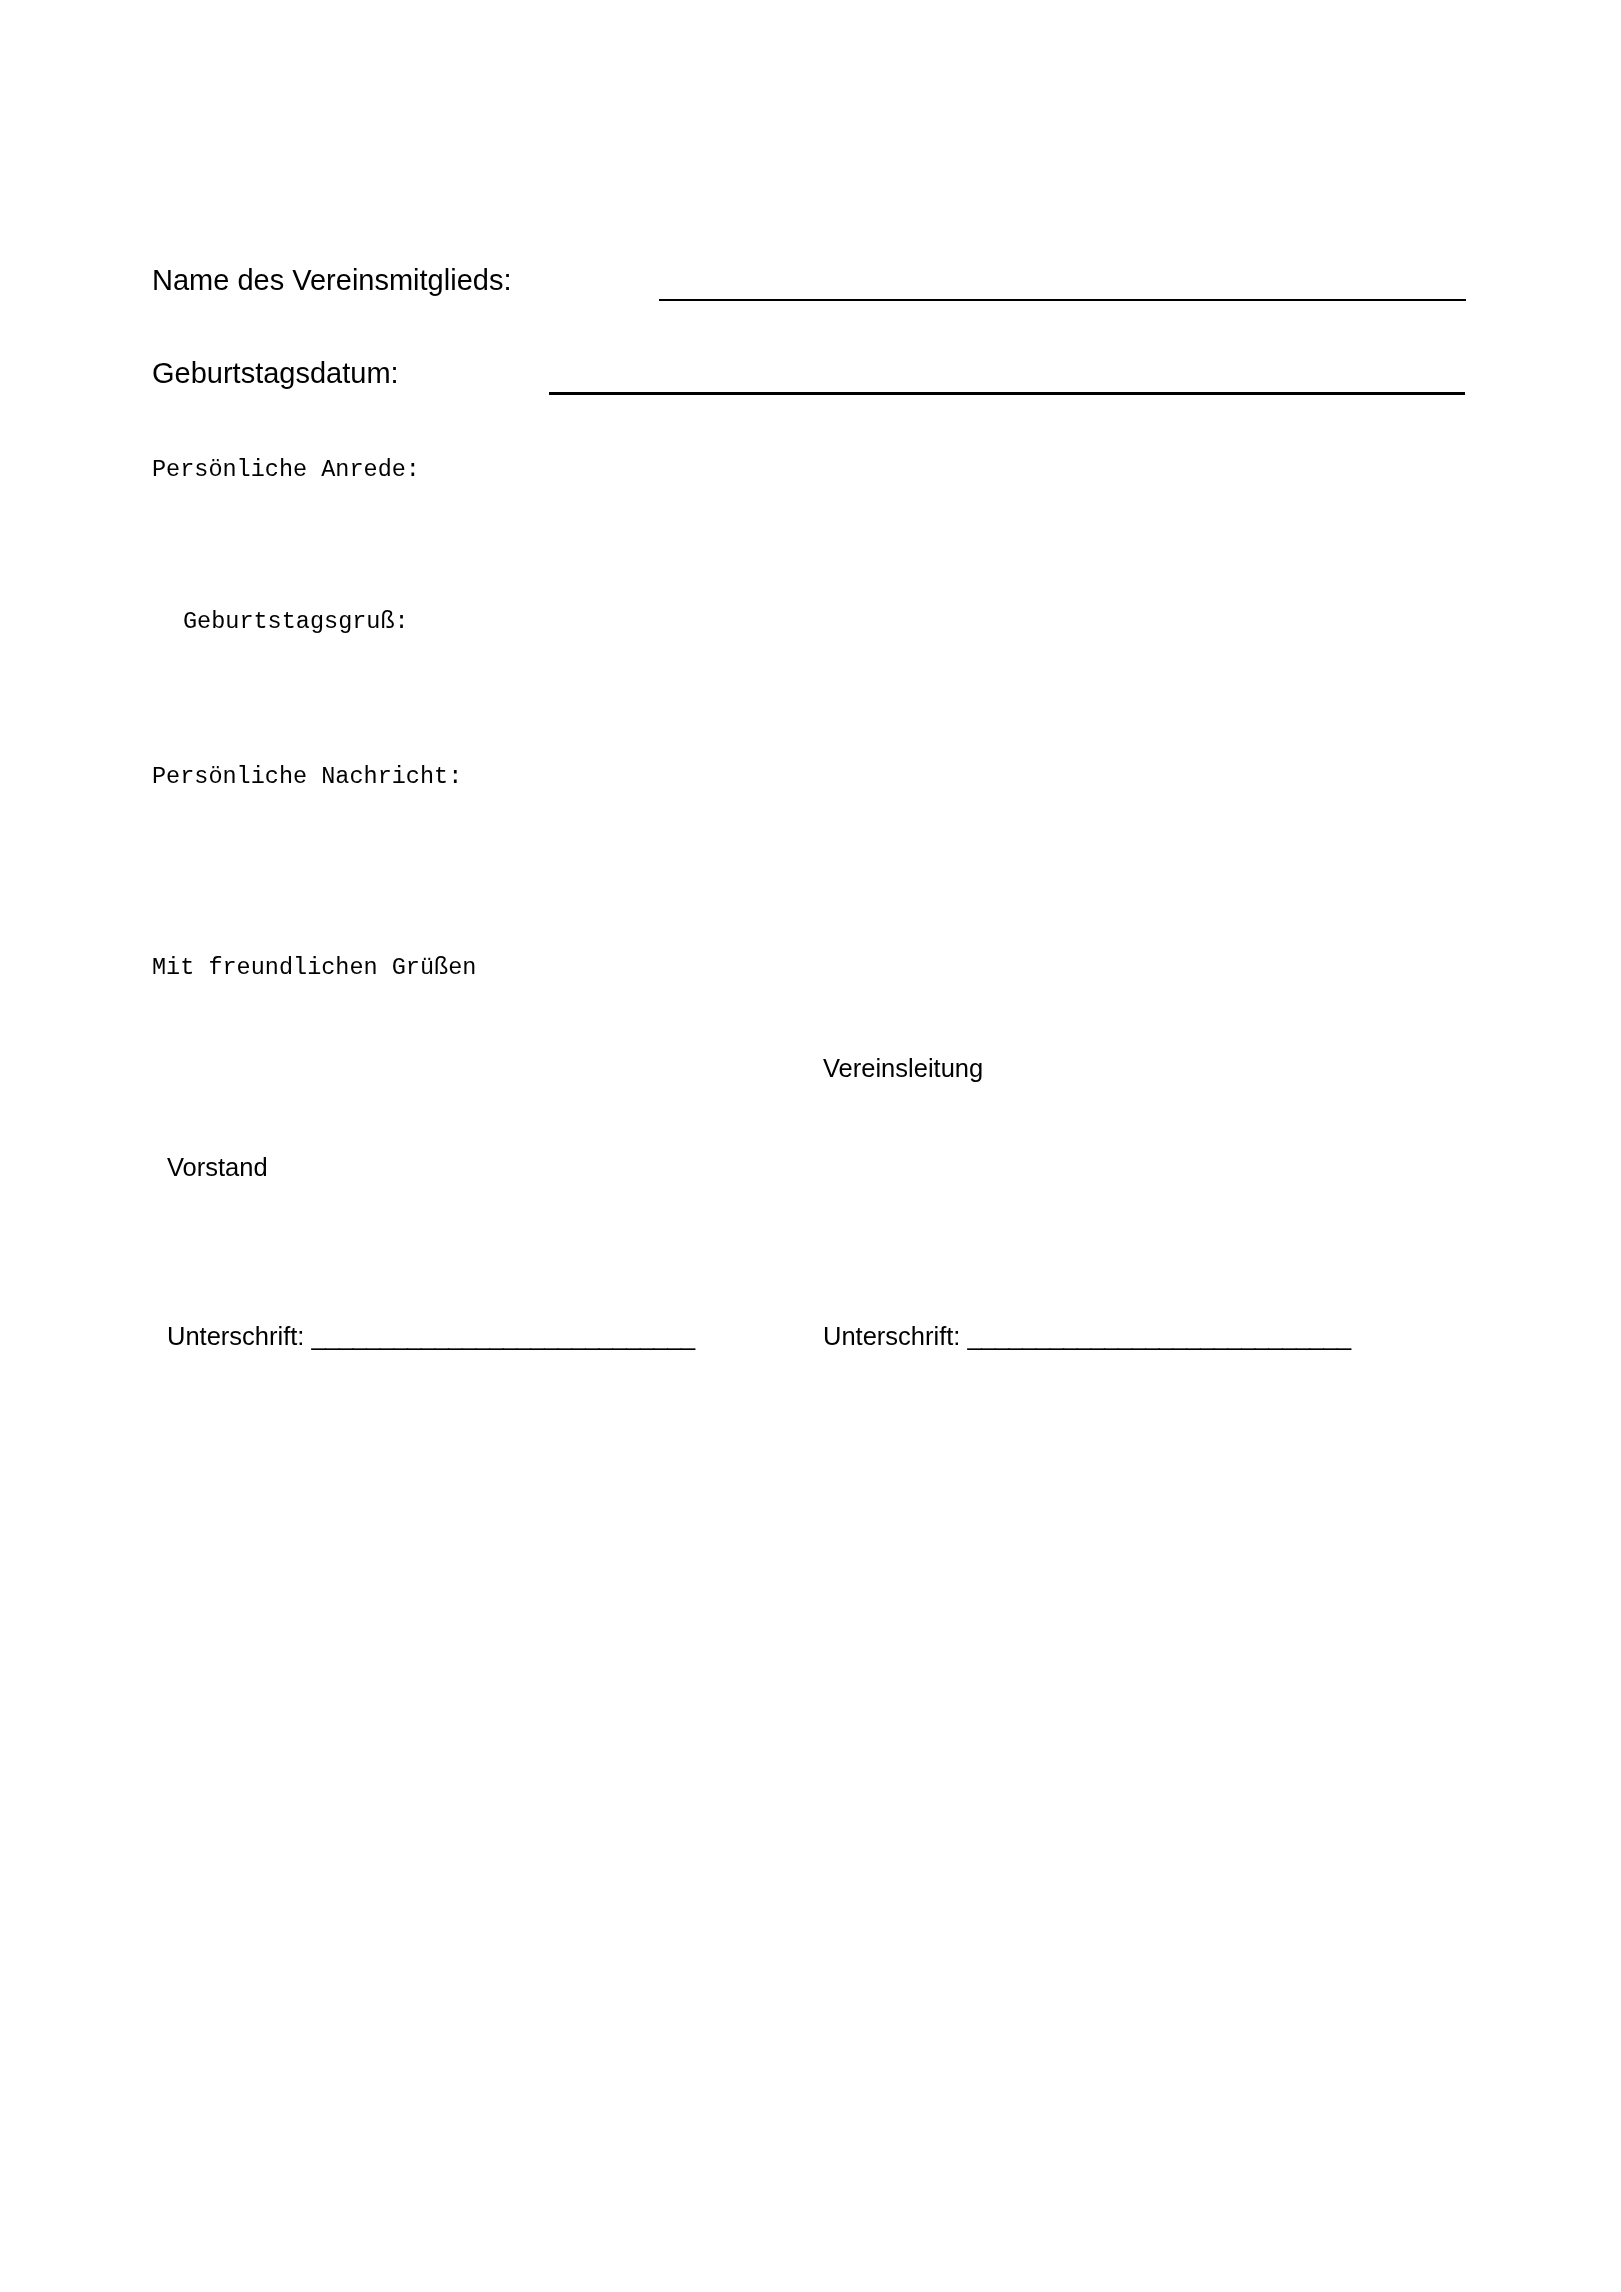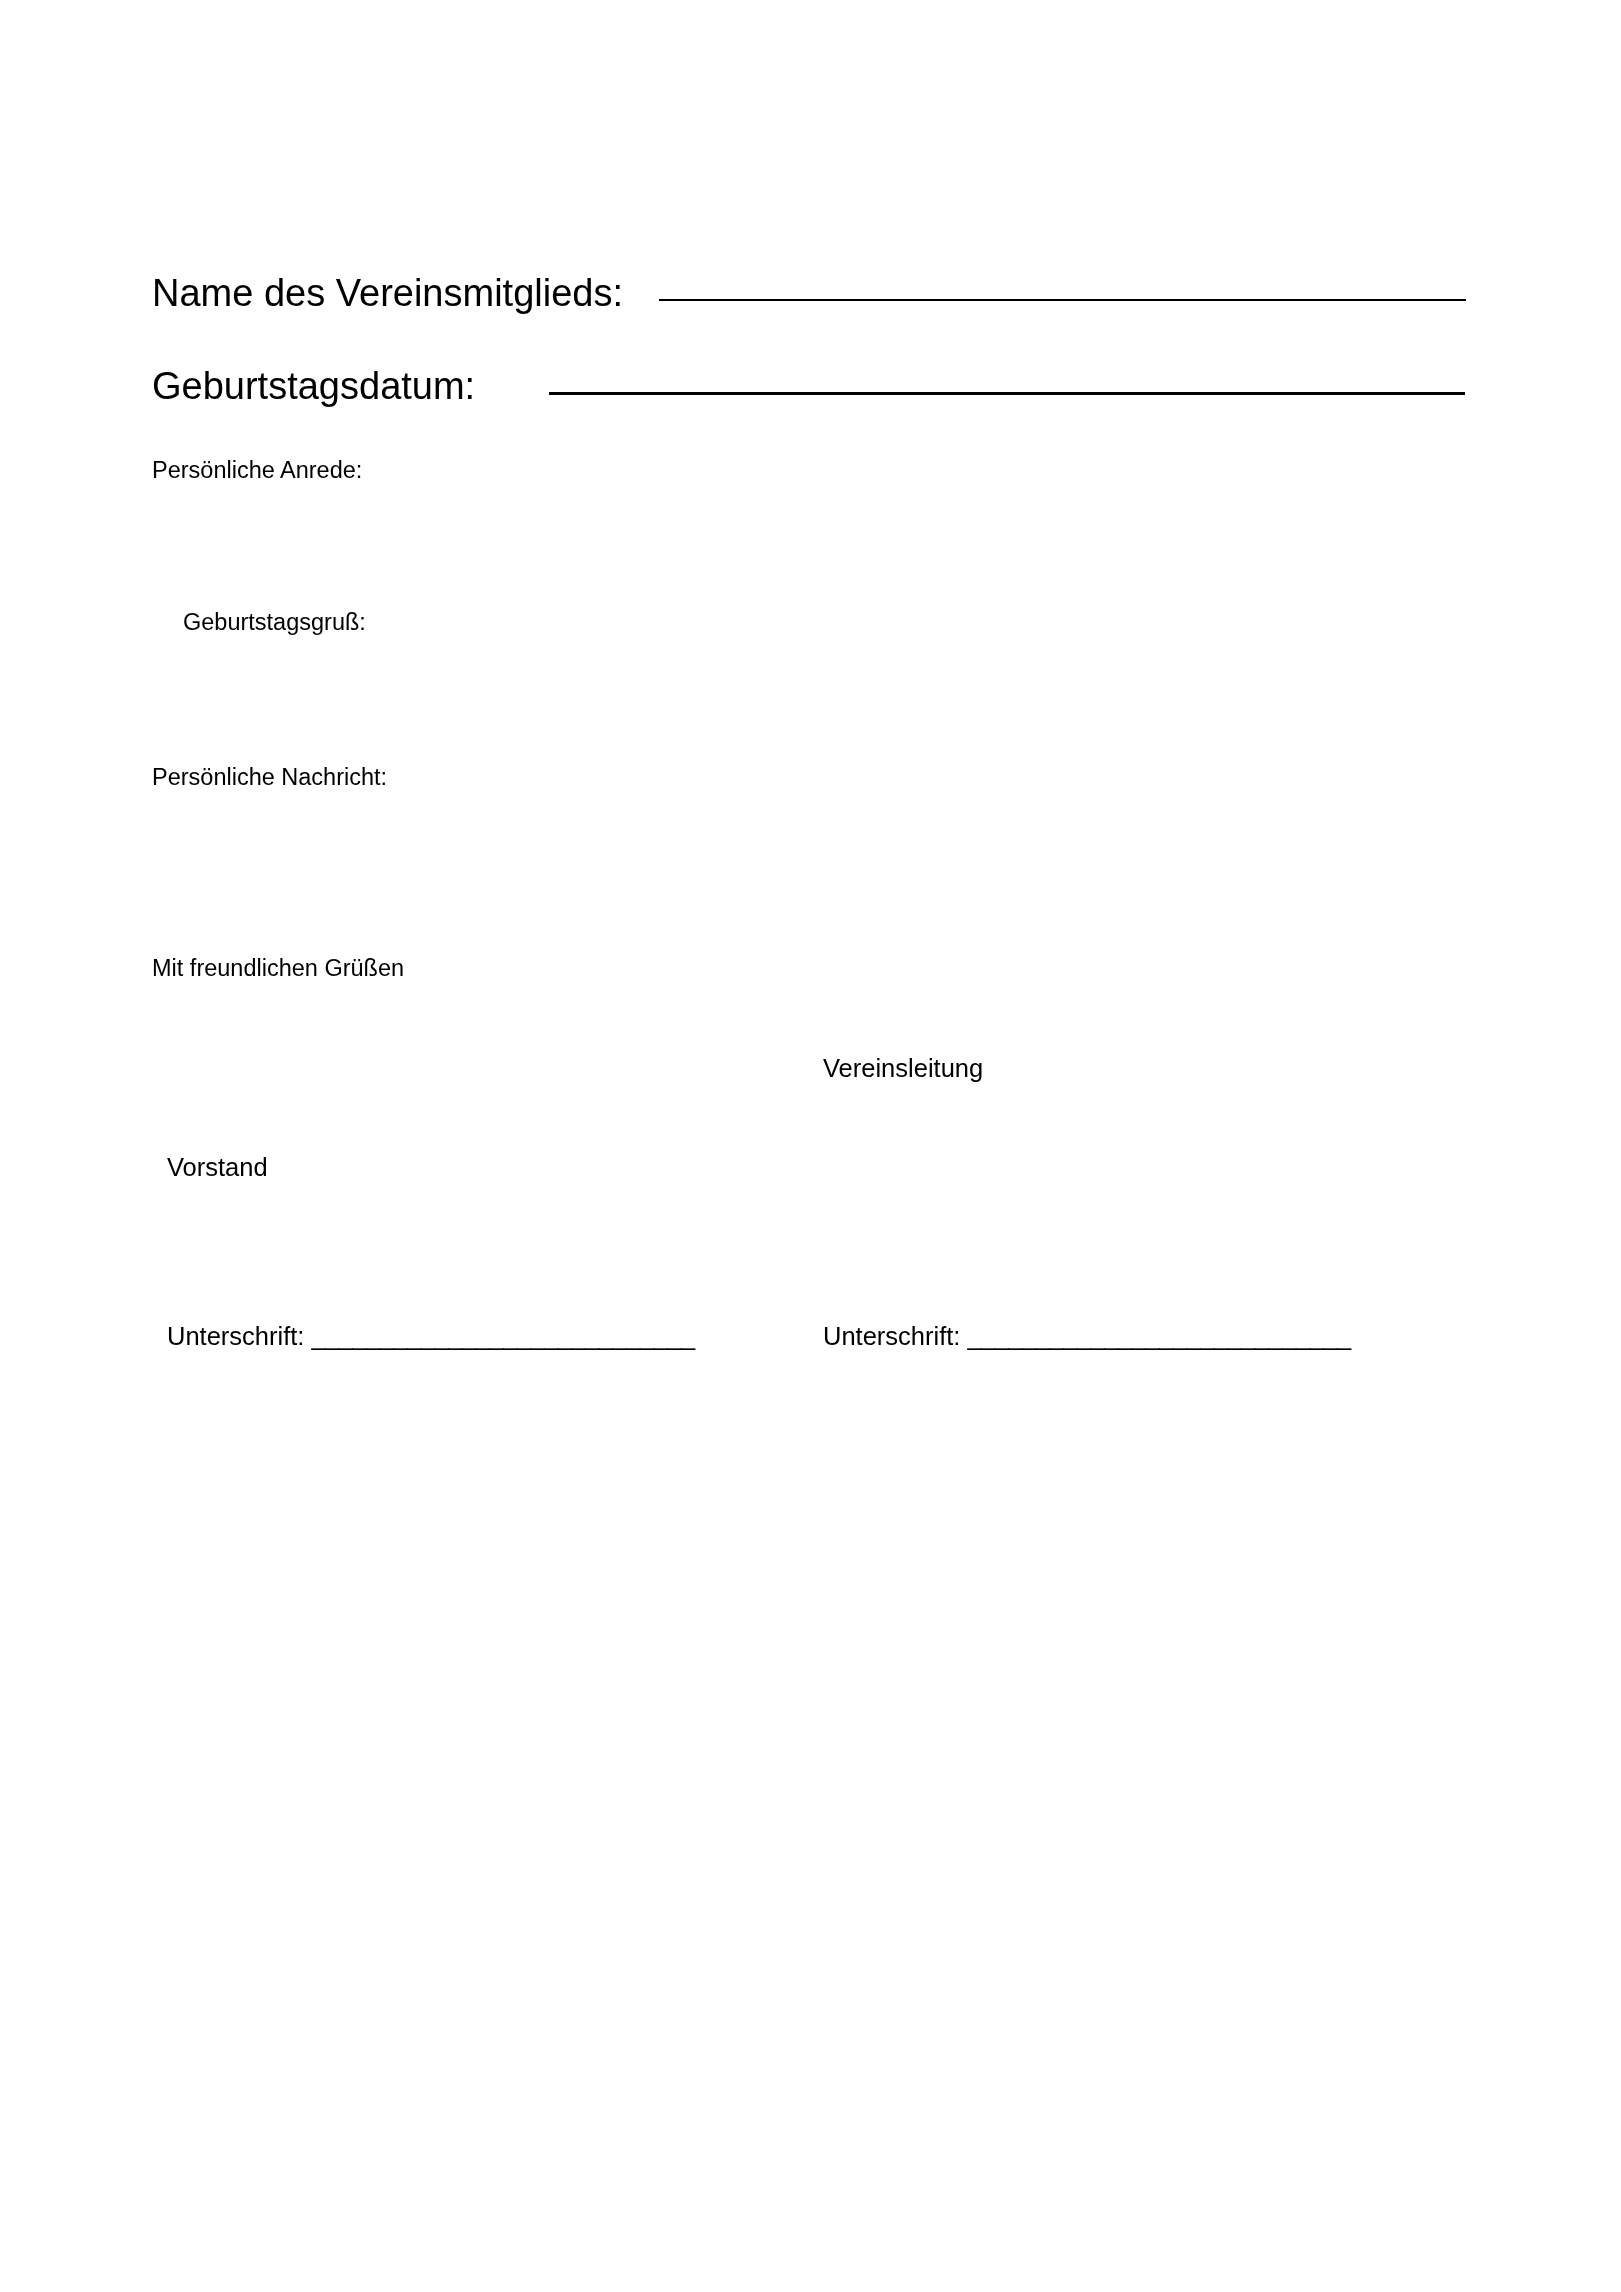--- a/index.html
+++ b/index.html
@@ -35,22 +35,22 @@
   }
 
   
   .field-row {
     position: absolute;
     left: 152px;
   }
   .field-label {
     position: absolute;
     left: 0;
-    top: 8px;
-    font-size: 38px;
+    top: 0;
+    font-size: 29px;
     line-height: 1.2;
     white-space: nowrap;
   }
   .field-rule {
     position: absolute;
     background: #000000;
   }
 
   #row-name            { top: 263px; }
   #row-name .field-rule {
@@ -68,20 +68,21 @@
     height: 2.9px;
   }
 
   
   .section-label {
     position: absolute;
     left: 152px;
     font-size: 23.5px;
     line-height: 1.2;
     white-space: nowrap;
+    font-family: Liberation Mono, monospace;
   }
   #label-anrede    { top: 456px; }
   #label-gruss     { top: 608px; margin-left: 31px; }
   #label-nachricht { top: 763px; text-align: right; }
   #label-closing   { top: 954px; }
 
   
   .sig-role {
     position: absolute;
     font-size: 25.5px;

